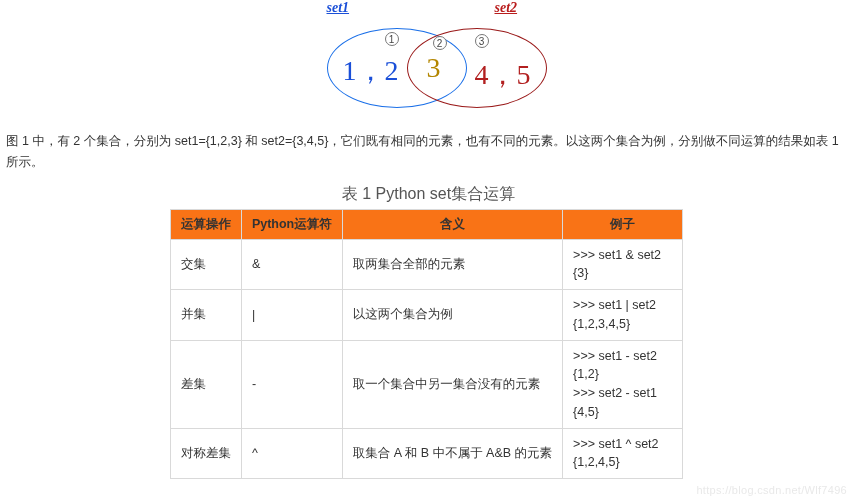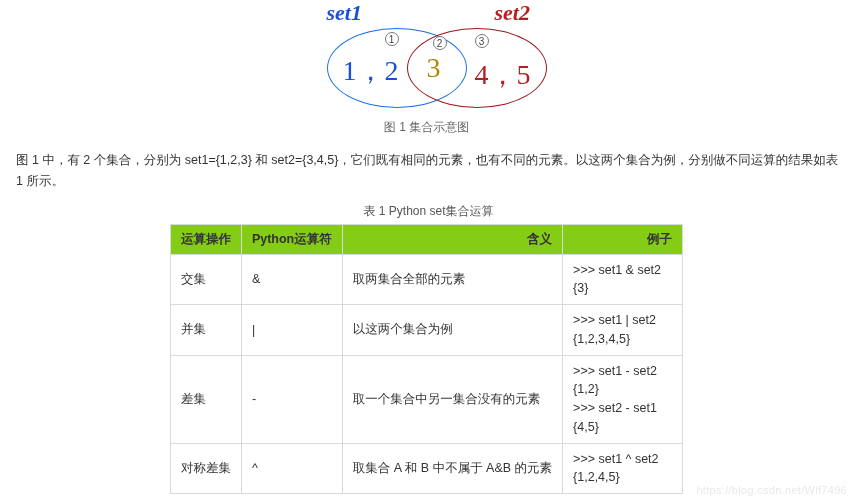--- a/index.html
+++ b/index.html
@@ -19,23 +19,24 @@
   }
   .venn {
     display: inline-block;
     position: relative;
     width: 300px;
     height: 110px;
   }
   .set-label {
     position: absolute;
     font-family: "Times New Roman", serif;
-    font-size: 22px;
+    font-size: 14px;
     font-weight: bold;
     font-style: italic;
+    text-decoration: underline;
   }
   .set-label.l1 { left: 50px; top: -4px; color: #1a4fd8; }
   .set-label.l2 { left: 218px; top: -4px; color: #b91c1c; }
   .circle {
     position: absolute;
     border-radius: 50%;
     background: transparent;
   }
   .circle.c1 {
     width: 140px; height: 80px;
@@ -71,46 +72,46 @@
   .vals.v3 { left: 198px; top: 52px; color: #b22020; }
   .caption {
     text-align: center;
     color: #666;
     font-size: 12px;
     margin-top: 2px;
   }
   .desc {
     font-size: 12.5px;
     color: #333;
-    margin: 14px 6px 10px 16px;
+    margin: 14px 6px 10px 6px;
     line-height: 1.7;
   }
   .tbl-caption {
     text-align: center;
     color: #555;
-    font-size: 12px;
+    font-size: 16px;
     margin: 6px 0 4px 4px;
   }
   table.ops {
     border-collapse: collapse;
     margin: 0 auto;
     font-size: 12.5px;
     color: #333;
   }
   table.ops th, table.ops td {
     border: 1px solid #d9d9d9;
     padding: 6px 10px;
     text-align: left;
     vertical-align: middle;
   }
   table.ops th {
-    background: #84cc16;
+    background: #f97316;
     color: #333;
     font-weight: bold;
-    text-align: right;
+    text-align: center;
   }
   table.ops td.meaning { min-width: 220px; }
   table.ops td.example { min-width: 120px; line-height: 1.5; }
   .watermark {
     position: absolute;
     right: 6px;
     bottom: 4px;
     font-size: 11px;
     color: #e9e9e9;
     letter-spacing: 0.3px;
@@ -125,21 +126,20 @@
     <span class="set-label l2">set2</span>
     <div class="circle c1"></div>
     <div class="circle c2"></div>
     <span class="region-num r1">1</span>
     <span class="region-num r2">2</span>
     <span class="region-num r3">3</span>
     <span class="vals v1">1，2</span>
     <span class="vals v2">3</span>
     <span class="vals v3">4，5</span>
   </div>
-  <div class="caption">图 1 集合示意图</div>
 </div>
 
 <p class="desc">图 1 中，有 2 个集合，分别为 set1={1,2,3} 和 set2={3,4,5}，它们既有相同的元素，也有不同的元素。以这两个集合为例，分别做不同运算的结果如表 1 所示。</p>
 
 <div class="tbl-caption">表 1 Python set集合运算</div>
 
 <table class="ops">
   <thead>
     <tr>
       <th>运算操作</th>

